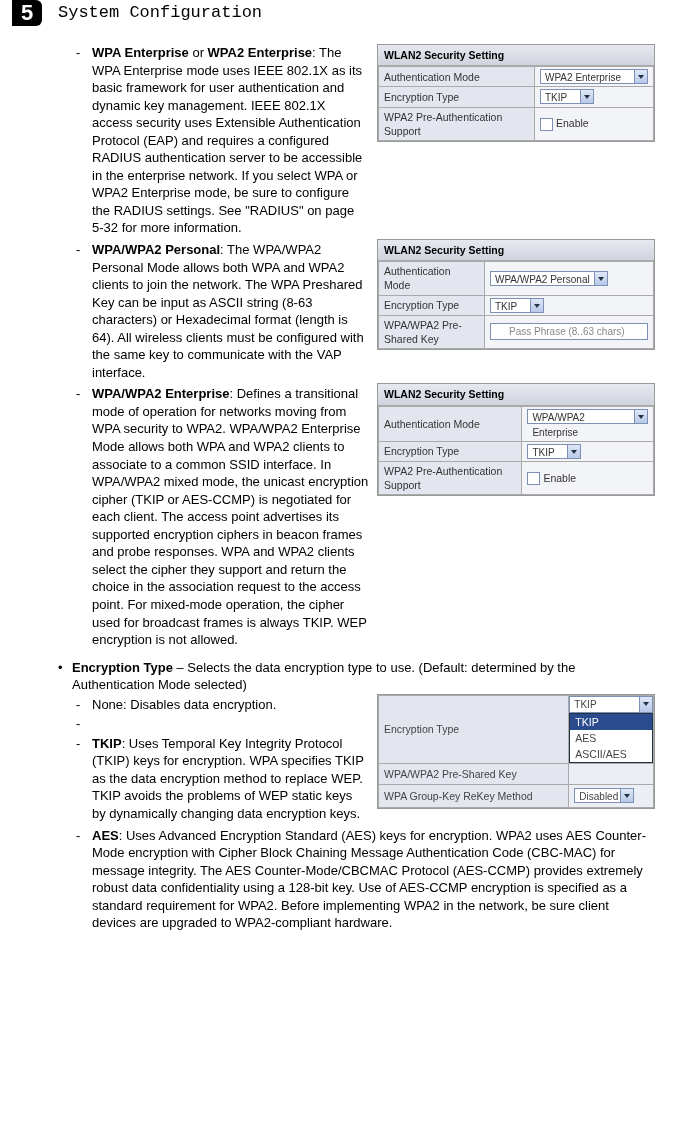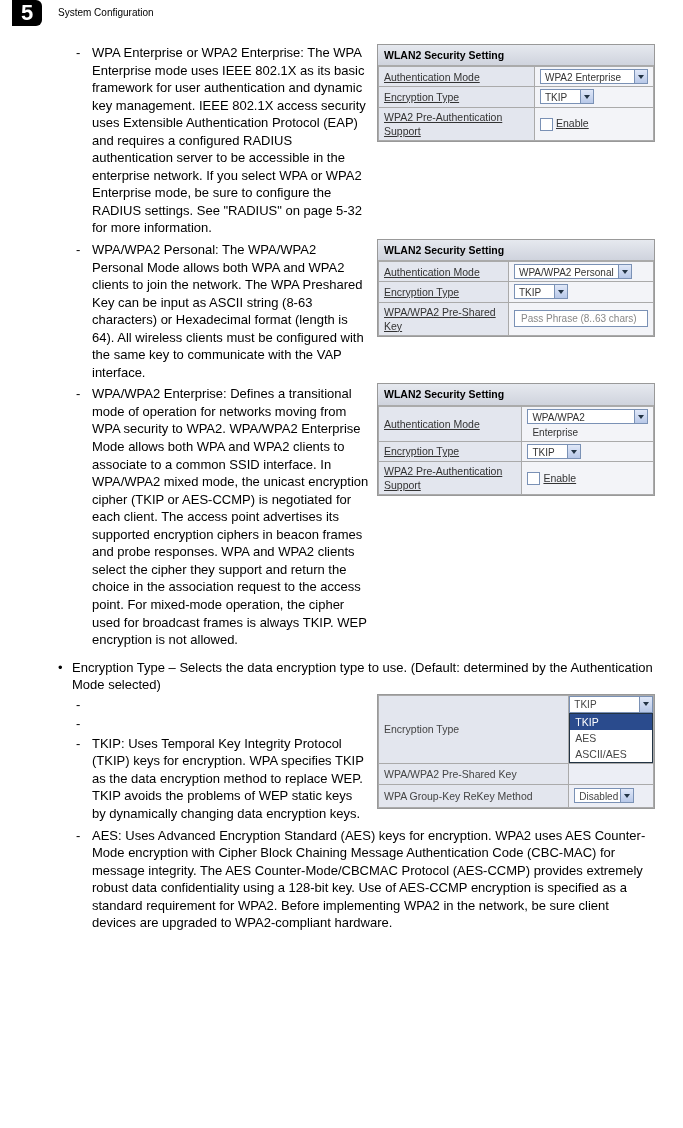--- a/index.html
+++ b/index.html
@@ -29,61 +29,62 @@
     width: 30px;
     height: 26px;
     display: flex;
     align-items: center;
     justify-content: center;
     border-top-right-radius: 6px;
     border-bottom-right-radius: 6px;
     margin-right: 16px;
   }
   .header-title {
-    font-size: 10px;
+    font-size: 17px;
+    font-family: Liberation Mono, monospace;
   }
   .content {
     padding-left: 18px;
   }
   .sub1 { padding-left: 18px; margin: 2px 0; }
   .li-row { display:flex; }
   .bullet { width:16px; flex-shrink:0; }
   .bullet-dot { width:14px; flex-shrink:0; }
   .txt { flex:1; }
-  .b { font-weight: normal; }
+  .b { font-weight: bold; }
   .panel {
     float: right;
     width: 276px;
     margin-left: 8px;
     margin-bottom: 4px;
     font-family: Tahoma, Arial, sans-serif;
     font-size: 10.5px;
     border:1px solid #999;
     background:#86efac;
   }
   .panel-hdr {
     font-weight: bold;
     padding: 3px 6px;
     background: linear-gradient(#e6e9ef,#cfd3dd);
     border-bottom:1px solid #aaa;
   }
   .panel table { border-collapse: collapse; width:100%; }
-  .panel td { border:1px solid #aaa; padding:2px 5px; background:#e3e6ee; color:#333; vertical-align:middle;text-decoration:underline; }
+  .panel td { border:1px solid #aaa; padding:2px 5px; background:#e3e6ee; color:#333; vertical-align:middle; }
   .panel td.val { background:#f3f4f8; }
   .sel {
     display:inline-block; border:1px solid #7a91b5; background:#fff;
     font-size:10px; padding:0 14px 0 4px; height:15px; line-height:15px;
     position:relative; min-width:80px; box-sizing:border-box;
   }
   .sel::after {
     content:""; position:absolute; right:0; top:0; width:12px; height:100%;
     background: linear-gradient(#e0e8f8,#b8c8e8); border-left:1px solid #7a91b5;
   }
   .sel .arrow { position:absolute; right:3px; top:5px; width:0;height:0;border-left:3px solid transparent;border-right:3px solid transparent;border-top:4px solid #234; z-index:1; }
-  .inp { display:inline-block; border:1px solid #7a91b5; background:#fff; font-size:10px; padding:0 6px; height:15px; line-height:15px; color:#888; min-width:120px; }
+  .inp { display:inline-block; border:1px solid #7a91b5; background:#fff; font-size:10px; padding:0 18px; height:15px; line-height:15px; color:#888; min-width:120px; }
   .chk { display:inline-block; width:11px;height:11px;border:1px solid #7a91b5;background:#fff;vertical-align:middle;margin-right:3px;}
   .footer { margin-top:40px; font-size:12px; }
   .clear { clear:both; }
 
   .dropdown-open {
     float:right; width:276px; margin-left:8px; margin-bottom:4px;
     font-family: Tahoma, Arial, sans-serif; font-size:10.5px;
     border:1px solid #999; position:relative;
   }
   .dropdown-open table { border-collapse: collapse; width:100%; }
@@ -222,20 +223,21 @@
         <tr>
           <td>WPA Group-Key ReKey Method</td>
           <td class="val"><span class="sel" style="min-width:60px;"><span>Disabled</span><span class="arrow"></span></span></td>
         </tr>
       </tbody>
         </table>
     </div>
 
     <div class="sub1 li-row">
       <div class="bullet">-</div>
+      <div class="txt">None: Disables data encryption.</div>
     </div>
     <div class="sub1 li-row">
       <div class="bullet">-</div>
     </div>
     <div class="sub1 li-row">
       <div class="bullet">-</div>
       <div class="txt">
         <span class="b">TKIP</span><span>: Uses Temporal Key Integrity Protocol (TKIP) keys for encryption. WPA specifies TKIP as the data encryption method to replace WEP. TKIP avoids the problems of WEP static keys by dynamically changing data encryption keys.</span>
       </div>
     </div>

